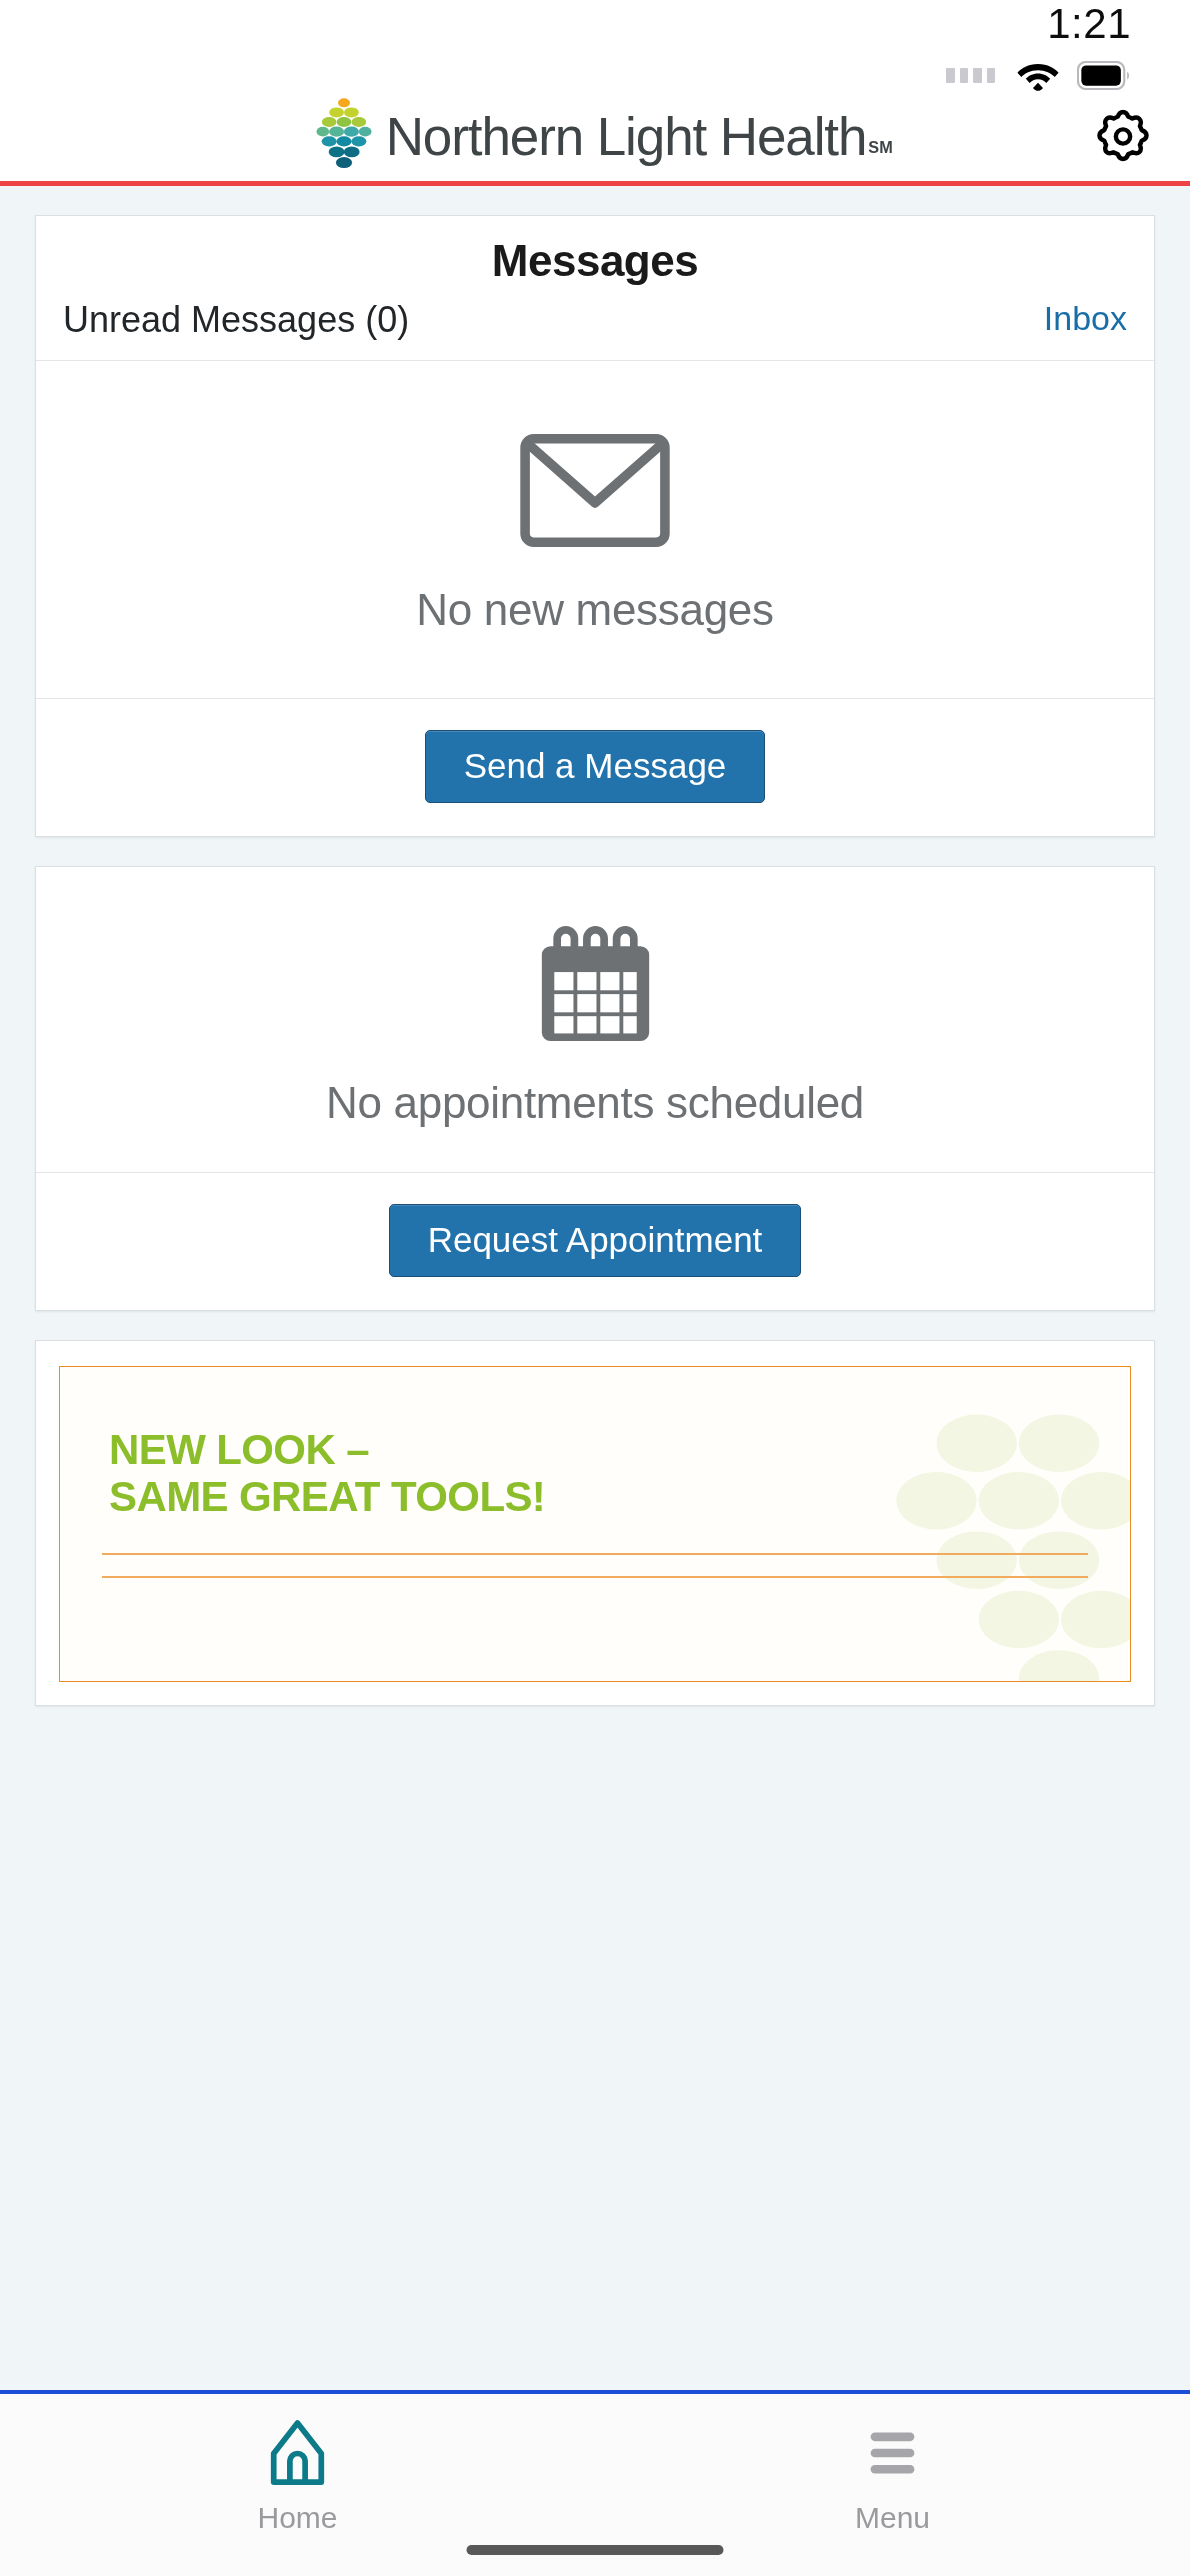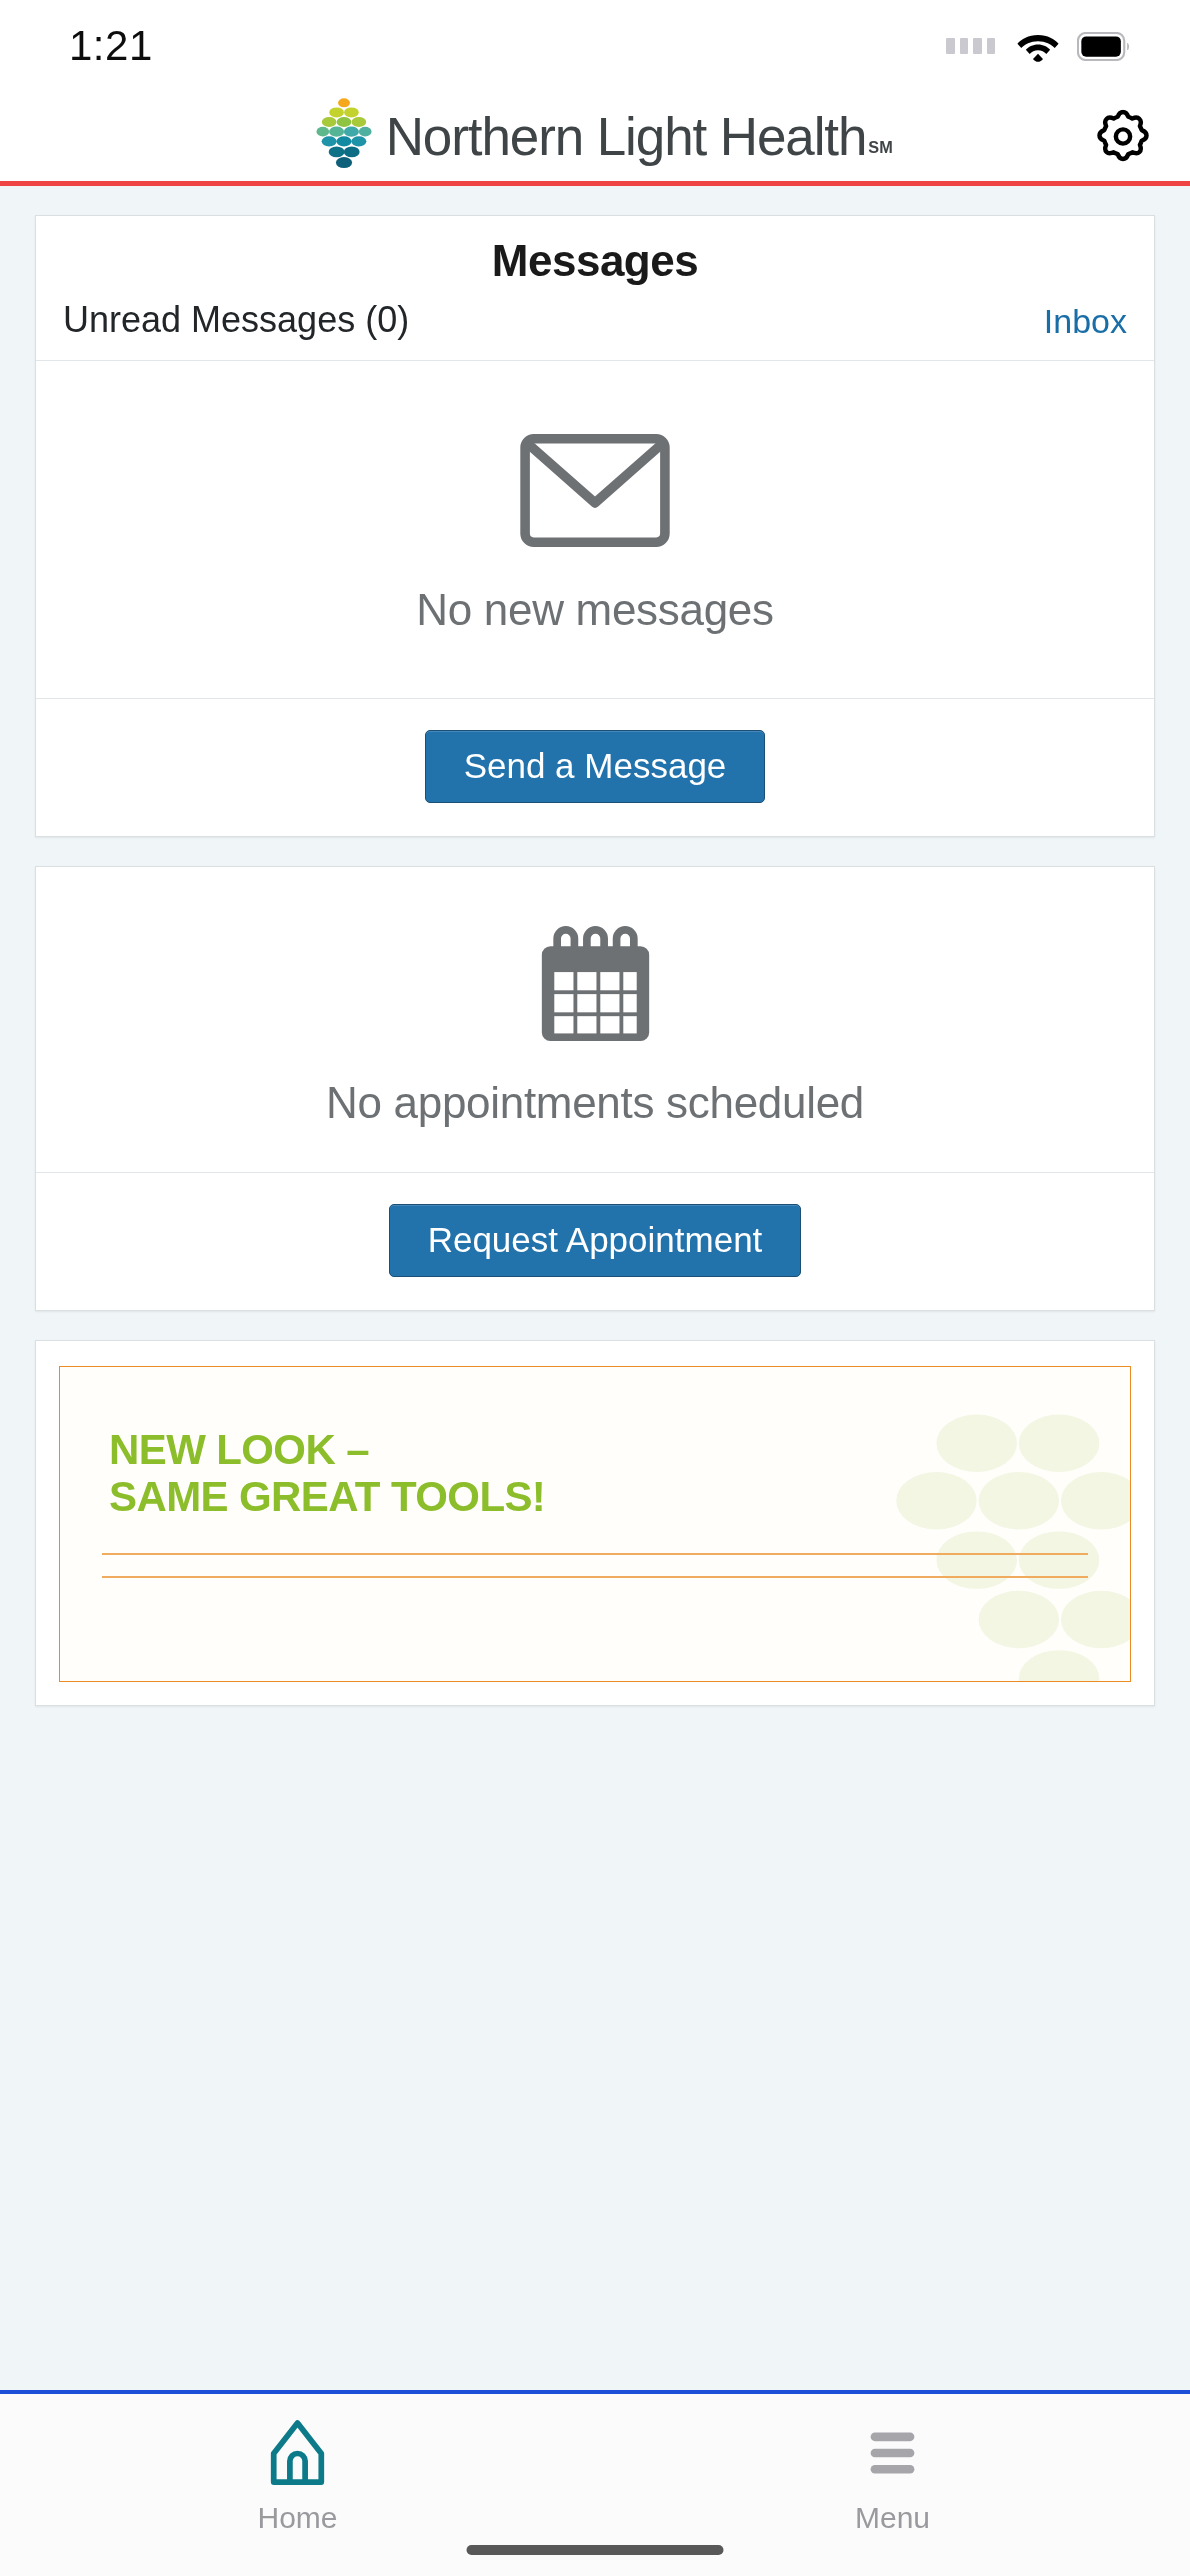--- a/index.html
+++ b/index.html
@@ -14,23 +14,24 @@
     font-family: "Liberation Sans", sans-serif;
     background: #ffffff;
     position: relative;
   }
 
   
   .status-bar {
     height: 92px;
     background: #ffffff;
     display: flex;
-    align-items: center;
+    align-items: flex-end;
     justify-content: space-between;
     padding: 0 59px 0 69px;
+    flex-direction: column;
   }
   .status-time {
     font-size: 42px;
     font-weight: 500;
     color: #0d0d0d;
     letter-spacing: 0.5px;
     font-family: "Liberation Sans", sans-serif;
   }
   .status-right {
     display: flex;
@@ -121,21 +122,21 @@
   .msg-title {
     text-align: center;
     font-size: 44px;
     font-weight: 700;
     color: #1a1a1a;
     letter-spacing: -0.5px;
     line-height: 1.1;
   }
   .msg-sub-row {
     display: flex;
-    align-items: flex-end;
+    align-items: flex-start;
     justify-content: space-between;
     margin-top: 13.4px;
   }
   .msg-unread {
     font-size: 36px;
     color: #222629;
     font-weight: 400;
   }
   .msg-inbox-link {
     font-size: 34px;

